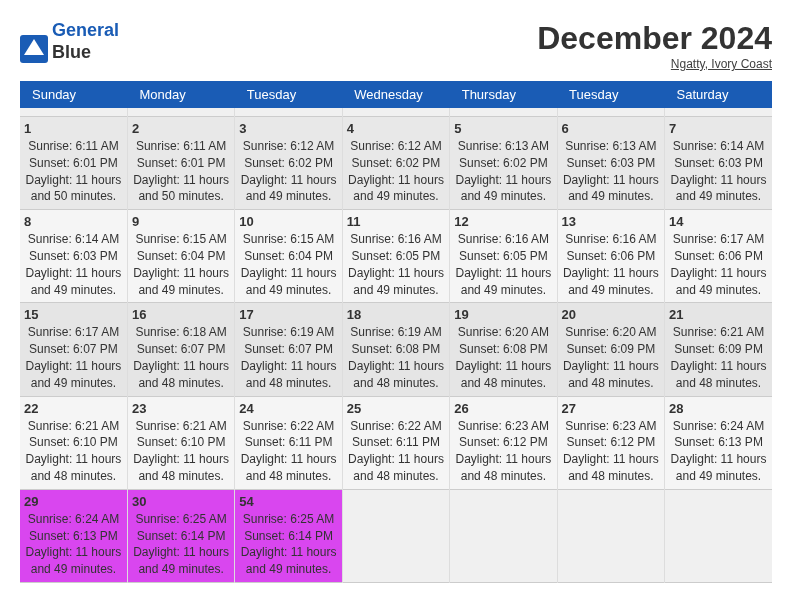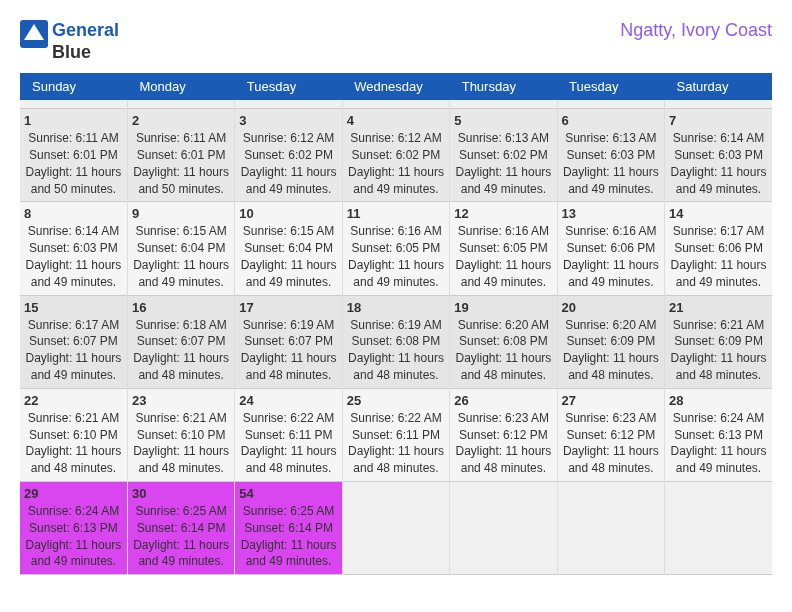--- a/index.html
+++ b/index.html
@@ -11,21 +11,21 @@
       padding: 20px;
     }
     .header {
       display: flex;
       justify-content: space-between;
       align-items: flex-start;
       margin-bottom: 10px;
     }
     .logo {
       display: flex;
-      align-items: flex-start;
+      align-items: flex-end;
     }
     .logo-text {
       font-size: 18px;
       font-weight: bold;
       color: #333;
       line-height: 1.2;
     }
     .logo-text span {
       color: #1a5cb5;
     }
@@ -36,22 +36,23 @@
     }
     .title-block {
       text-align: right;
     }
     .month-title {
       font-size: 32px;
       font-weight: bold;
       color: #333;
     }
     .location {
-      font-size: 18px;
-      color: #8b5cf6;
+      font-size: 12px;
+      color: #404040;
+      text-decoration: underline;
     }
     table {
       width: 100%;
       border-collapse: collapse;
       font-size: 10.5px;
     }
     thead tr th {
       background-color: #1a5cb5;
       color: white;
       padding: 6px 12px;
@@ -98,20 +99,21 @@
     <svg class="logo-icon" viewBox="0 0 28 28">
       <rect x="0" y="0" width="28" height="28" fill="#1a5cb5" rx="3"></rect>
       <polygon points="14,4 24,20 4,20" fill="white"></polygon>
     </svg>
     <div class="logo-text">
       <div><span>General</span></div>
       <div>Blue</div>
     </div>
   </div>
   <div class="title-block">
+    <div class="month-title">December 2024</div>
     <div class="location">Ngatty, Ivory Coast</div>
   </div>
 </div>
 
 <table>
   <thead>
     <tr>
     <th>Sunday</th>
         <th>Monday</th>
         <th>Tuesday</th>

